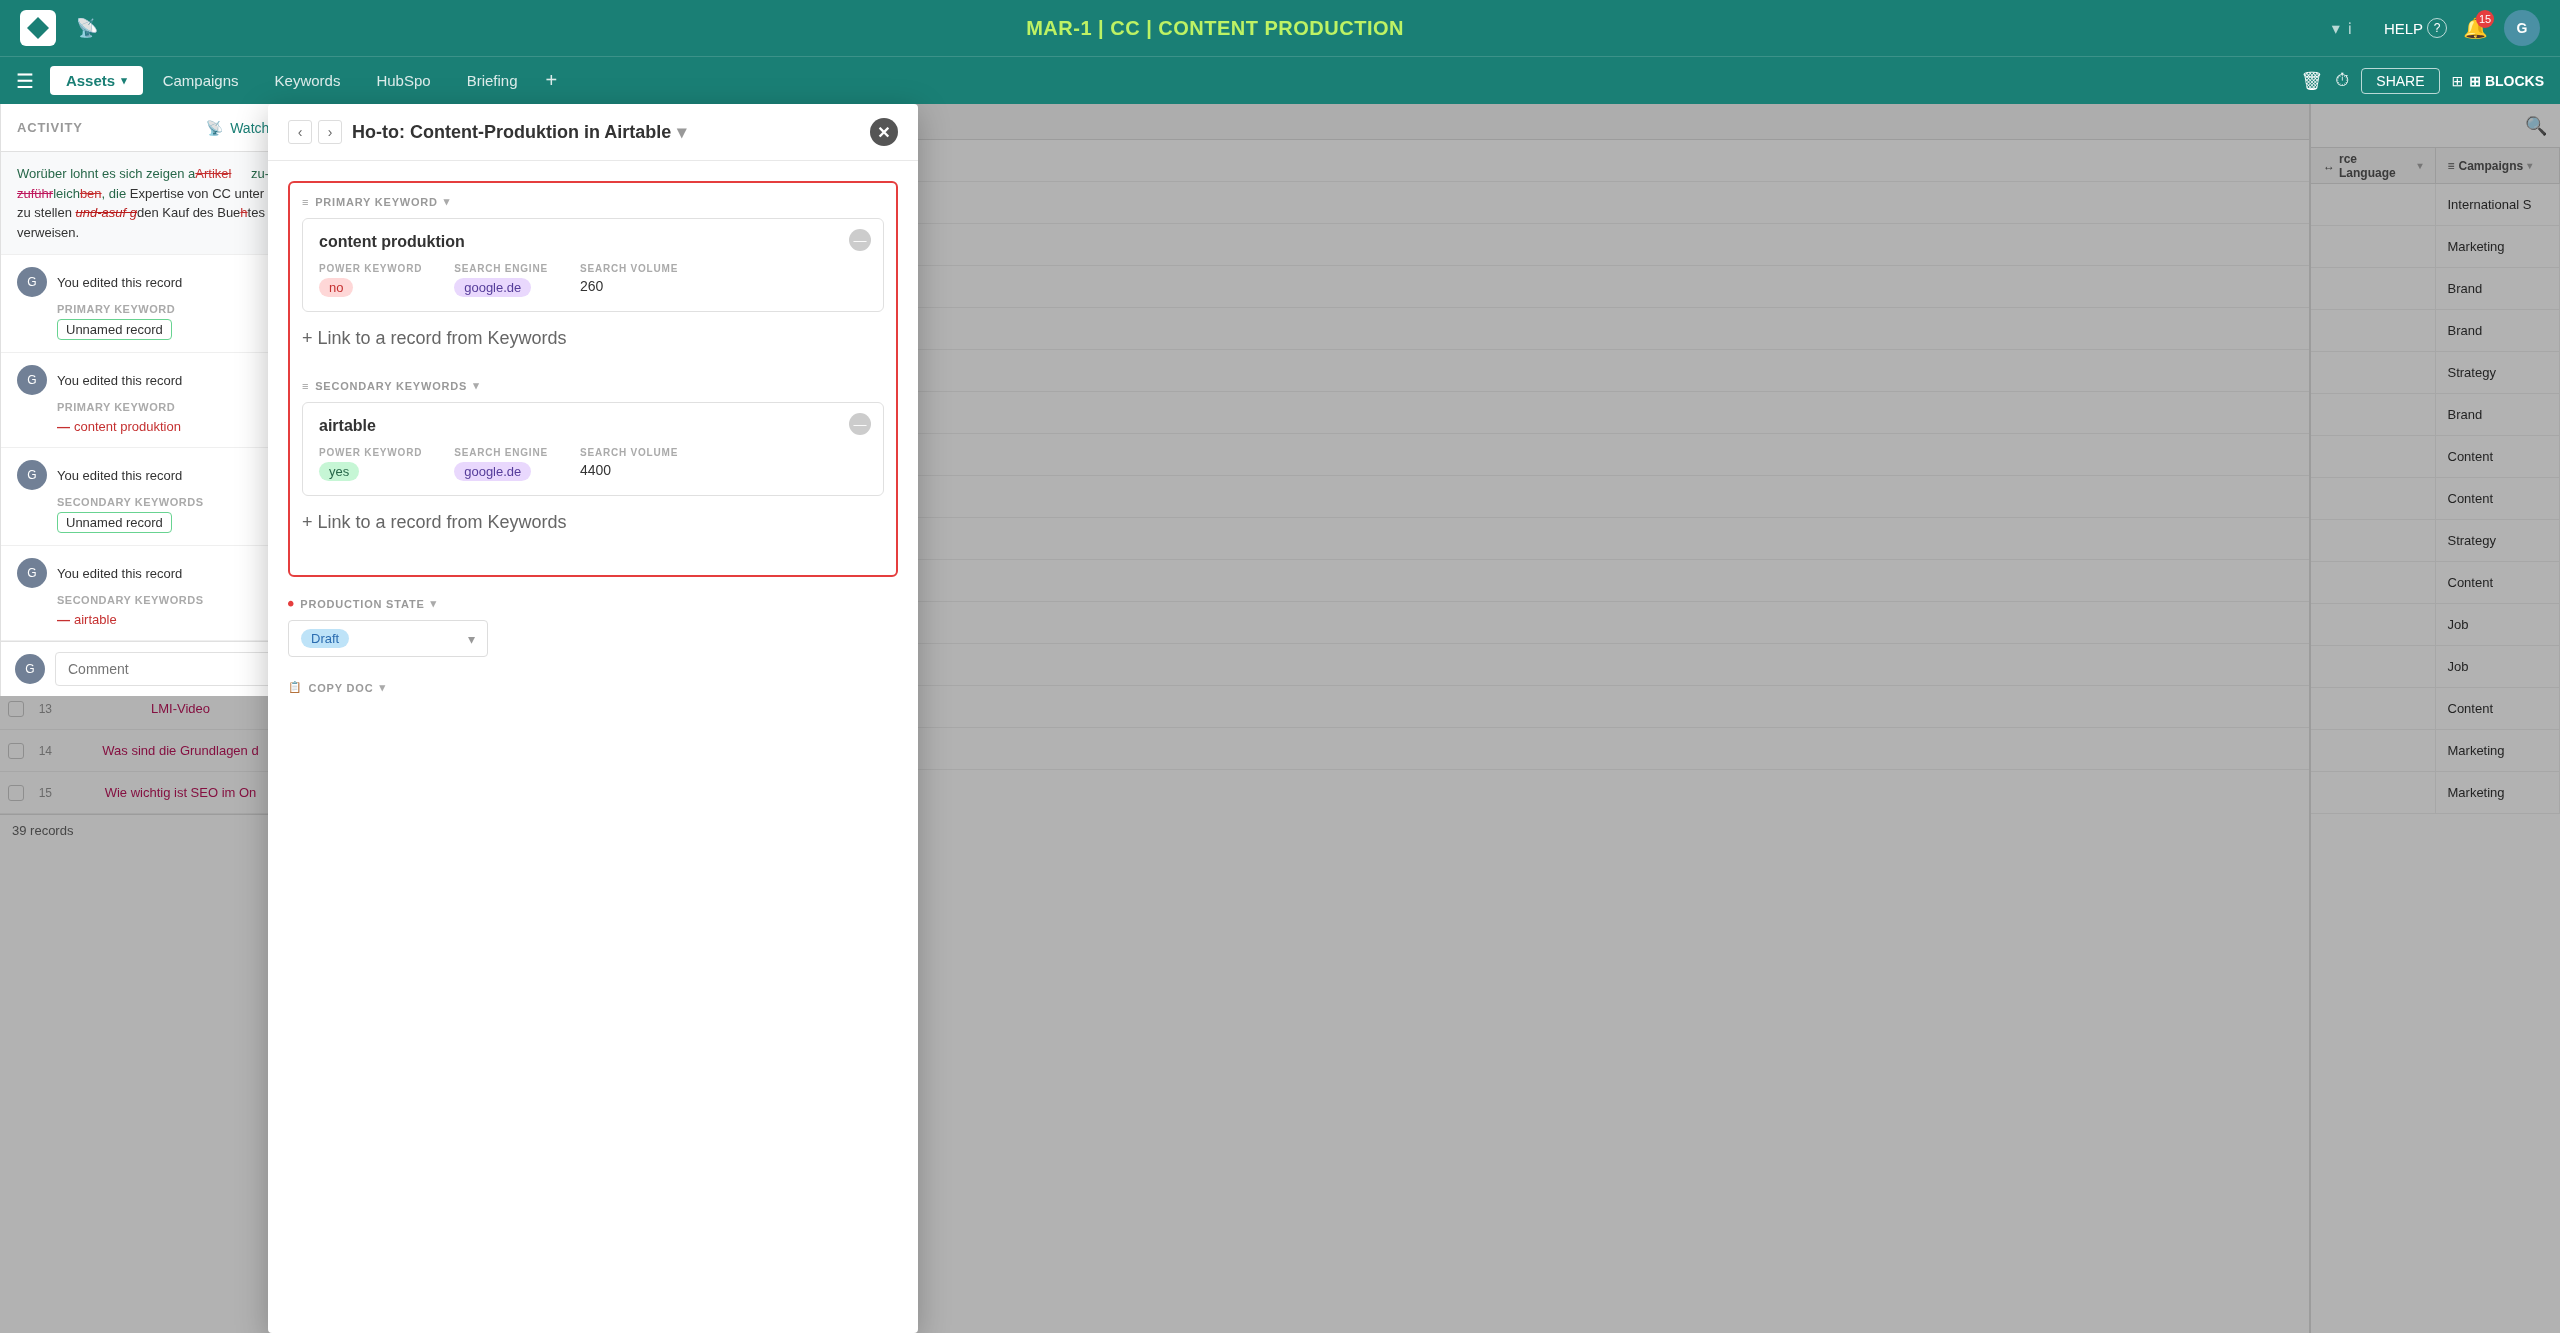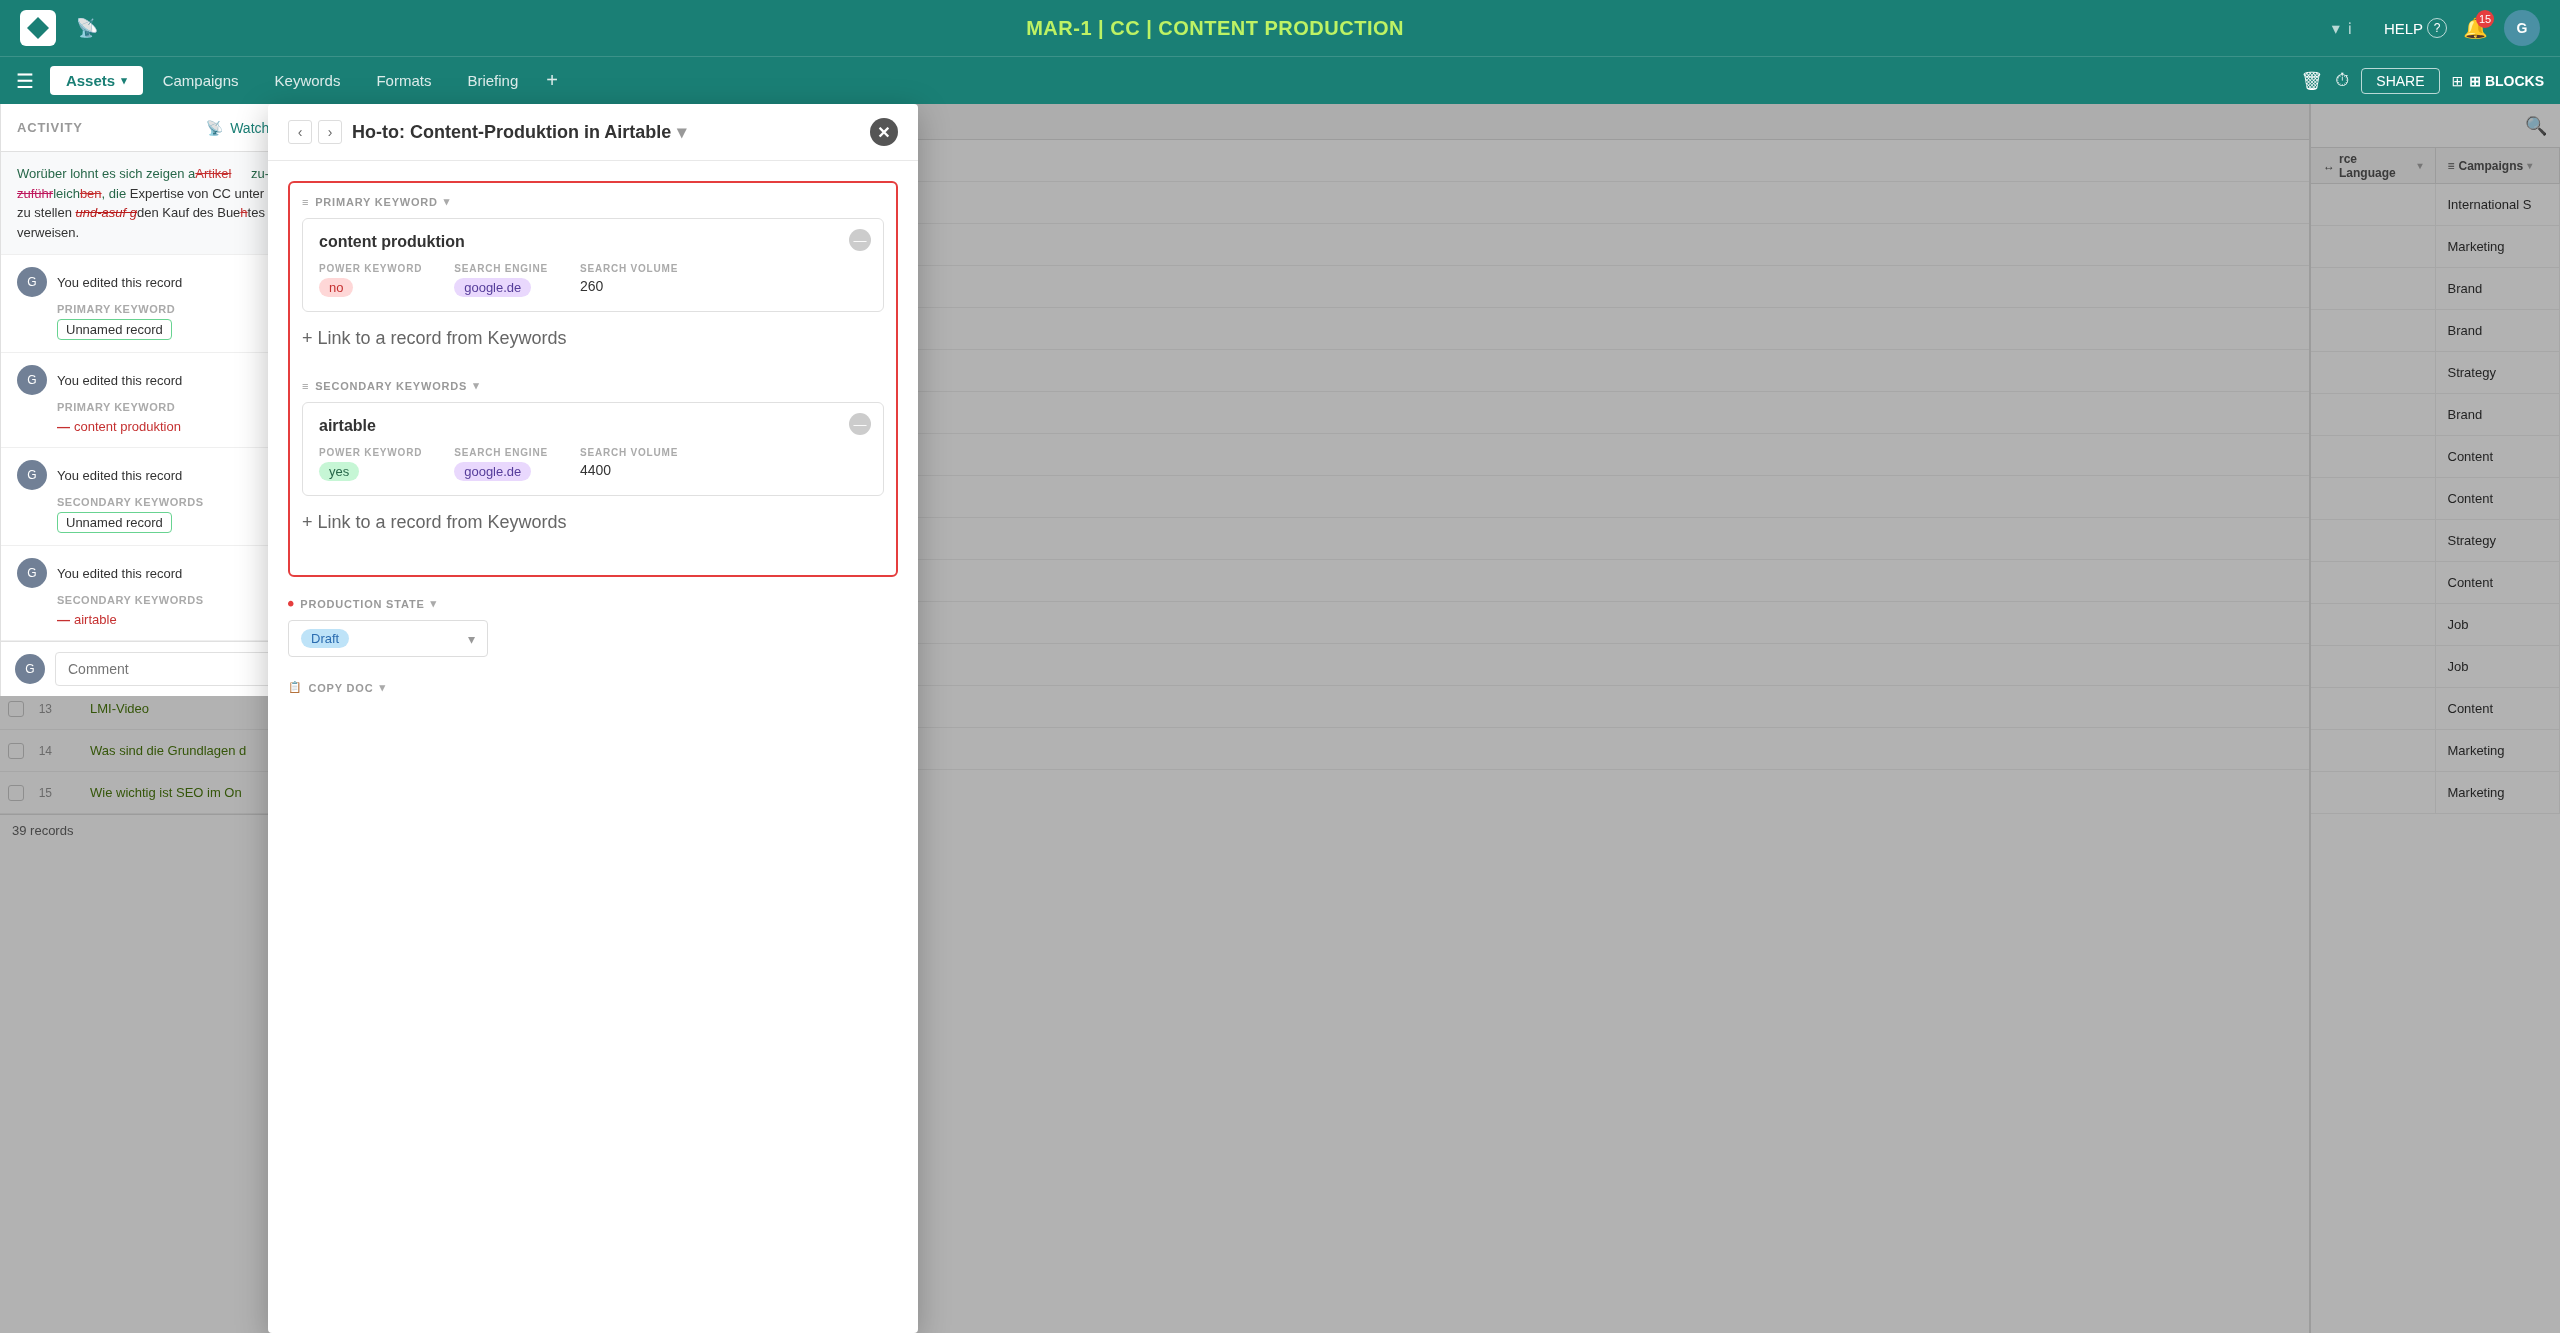--- a/index.html
+++ b/index.html
@@ -156,21 +156,21 @@
       padding: 0 8px;
       gap: 8px;
       cursor: pointer;
     }
     .row-num-badge {
       width: 22px; height: 22px;
       border-radius: 50%;
       display: flex; align-items: center; justify-content: center;
       font-size: 12px; font-weight: 600; color: white;
     }
-    .row-title { font-size: 13px; color: #4d7c0f; white-space: nowrap; overflow: hidden; text-overflow: ellipsis; flex: 1; }
+    .row-title { font-size: 13px; color: #be185d; white-space: nowrap; overflow: hidden; text-overflow: ellipsis; flex: 1; text-align: center; }
     .row-checkbox { width: 16px; height: 16px; border: 1px solid #ccc; border-radius: 3px; }
     .records-count {
       padding: 8px 12px;
       font-size: 13px;
       color: #666;
       border-top: 1px solid #e0e0e0;
       margin-top: auto;
     }
 
     
@@ -607,21 +607,21 @@
     <span>Assets</span>
     <span style="font-size:11px;">▾</span>
   </div>
   <div class="nav-tab">
     <span>Campaigns</span>
   </div>
   <div class="nav-tab">
     <span>Keywords</span>
   </div>
   <div class="nav-tab">
-    <span>Formats</span>
+    <span>HubSpo</span>
   </div>
   <div class="nav-tab">
     <span>Briefing</span>
   </div>
   <div class="nav-add-btn">+</div>
   <div class="second-nav-right">
     <span style="font-size:18px;cursor:pointer;">🗑</span>
     <span style="font-size:18px;cursor:pointer;">⏱</span>
     <button class="share-btn">SHARE</button>
     <span style="color:white;font-size:14px;cursor:pointer;display:flex;align-items:center;gap:6px;">

